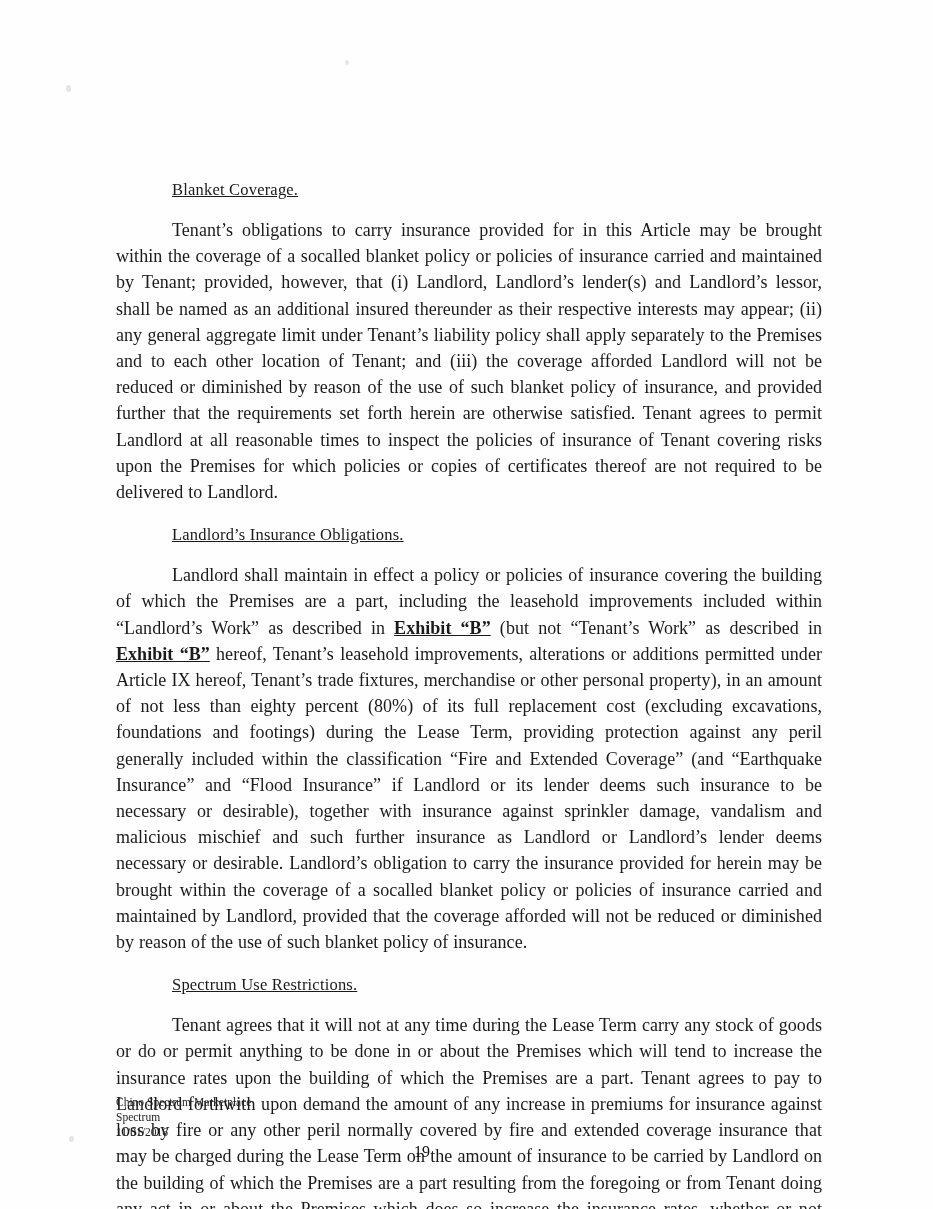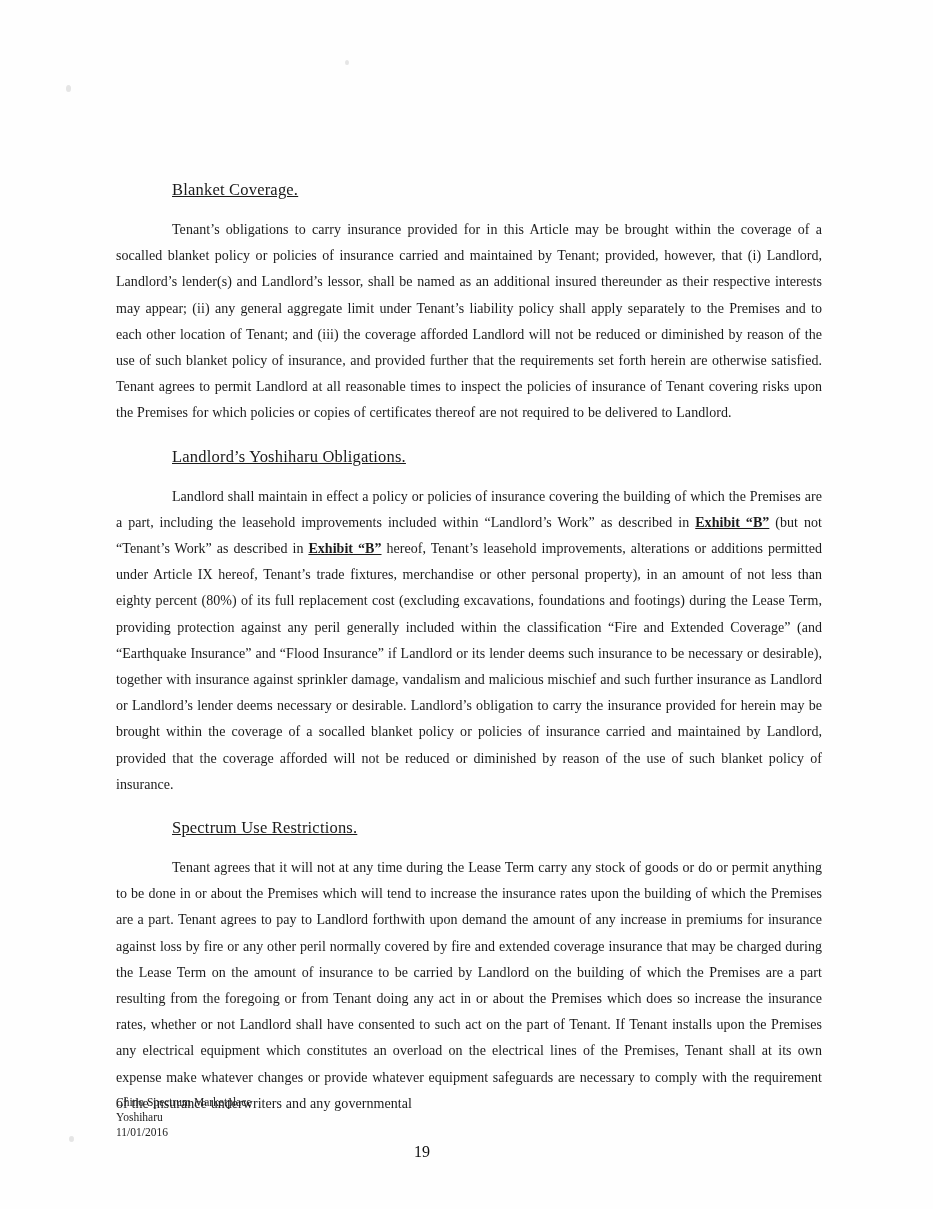--- a/index.html
+++ b/index.html
@@ -31,21 +31,21 @@
     width: 706px;
   }
   .section-heading {
     font-size: 16.5px;
     text-decoration: underline;
     margin-left: 56px;
     margin-bottom: 17px;
     letter-spacing: 0.2px;
   }
   p.body-par {
-    font-size: 14px;
+    font-size: 18px;
     line-height: 26.2px;
     text-align: justify;
     text-justify: inter-word;
     margin: 0 0 20px 0;
     text-indent: 56px;
     letter-spacing: 0.05px;
     word-spacing: 0.3px;
   }
   .u {
     text-decoration: underline;
@@ -86,29 +86,29 @@
   <div class="speck" style="left:66px; top:85px; width:5px; height:7px;"></div>
   <div class="speck" style="left:345px; top:60px; width:4px; height:5px;"></div>
   <div class="speck" style="left:69px; top:1136px; width:5px; height:6px;"></div>
   <div class="speck" style="left:640px; top:915px; width:3px; height:4px;"></div>
 
   <div class="content">
 
     <div class="section-heading">Blanket Coverage.</div>
     <p class="body-par">Tenant’s obligations to carry insurance provided for in this Article may be brought within the coverage of a socalled blanket policy or policies of insurance carried and maintained by Tenant; provided, however, that (i) Landlord, Landlord’s lender(s) and Landlord’s lessor, shall be named as an additional insured thereunder as their respective interests may appear; (ii) any general aggregate limit under Tenant’s liability policy shall apply separately to the Premises and to each other location of Tenant; and (iii) the coverage afforded Landlord will not be reduced or diminished by reason of the use of such blanket policy of insurance, and provided further that the requirements set forth herein are otherwise satisfied.  Tenant agrees to permit Landlord at all reasonable times to inspect the policies of insurance of Tenant covering risks upon the Premises for which policies or copies of certificates thereof are not required to be delivered to Landlord.</p>
 
-    <div class="section-heading">Landlord’s Yoshiharu Obligations.</div>
+    <div class="section-heading">Landlord’s Insurance Obligations.</div>
     <p class="body-par"><span>Landlord shall maintain in effect a policy or policies of insurance covering the building of which the Premises are a part, including the leasehold improvements included within “Landlord’s Work” as described in <span class="b u">Exhibit “B”</span> (but not “Tenant’s Work” as described in <span class="b u">Exhibit “B”</span> hereof, Tenant’s leasehold improvements, alterations or additions permitted under Article IX hereof, Tenant’s trade fixtures, merchandise or other personal property), in an amount of not less than eighty percent (80%) of its full replacement cost (excluding excavations, foundations and footings) during the Lease Term, providing protection against any peril generally included within the classification “Fire and Extended Coverage” (and “Earthquake Insurance” and “Flood Insurance” if Landlord or its lender deems such insurance to be necessary or desirable), together with insurance against sprinkler damage, vandalism and malicious mischief and such further insurance as Landlord or Landlord’s lender deems necessary or desirable.  Landlord’s obligation to carry the insurance provided for herein may be brought within the coverage of a socalled blanket policy or policies of insurance carried and maintained by Landlord, provided that the coverage afforded will not be reduced or diminished by reason of the use of such blanket policy of insurance.</span></p>
 
     <div class="section-heading">Spectrum Use Restrictions.</div>
     <p class="body-par">Tenant agrees that it will not at any time during the Lease Term carry any stock of goods or do or permit anything to be done in or about the Premises which will tend to increase the insurance rates upon the building of which the Premises are a part.  Tenant agrees to pay to Landlord forthwith upon demand the amount of any increase in premiums for insurance against loss by fire or any other peril normally covered by fire and extended coverage insurance that may be charged during the Lease Term on the amount of insurance to be carried by Landlord on the building of which the Premises are a part resulting from the foregoing or from Tenant doing any act in or about the Premises which does so increase the insurance rates, whether or not Landlord shall have consented to such act on the part of Tenant.  If Tenant installs upon the Premises any electrical equipment which constitutes an overload on the electrical lines of the Premises, Tenant shall at its own expense make whatever changes or provide whatever equipment safeguards are necessary to comply with the requirement of the insurance underwriters and any governmental</p>
 
   </div>
 
   <div class="footer">
     <div>Chino Spectrum Marketplace</div>
-    <div>Yoshiharu</div>
+    <div>Spectrum</div>
     <div>11/01/2016</div>
   </div>
 
   <div class="page-number">19</div>
 
 </div>
 
 </body></html>

